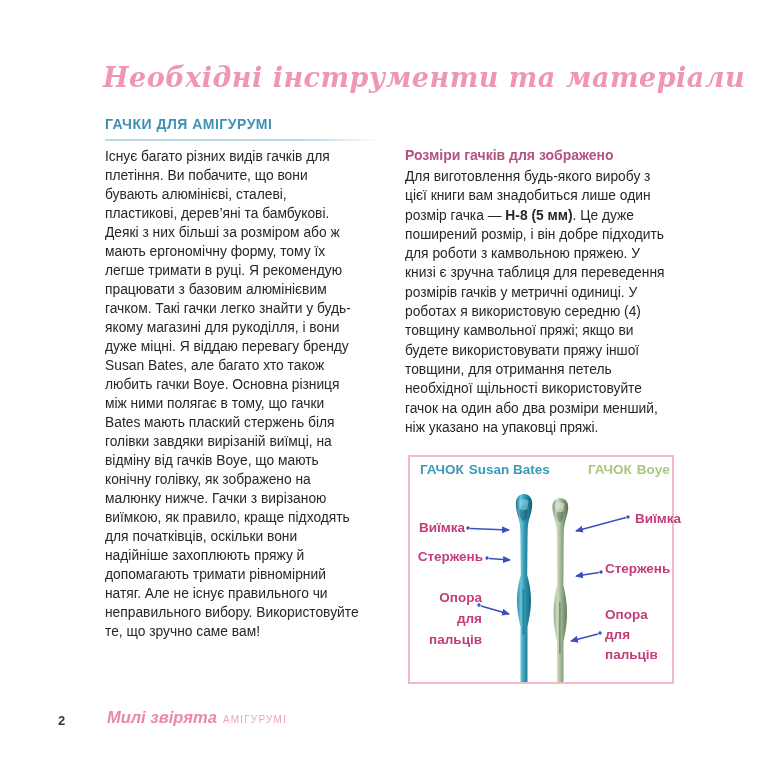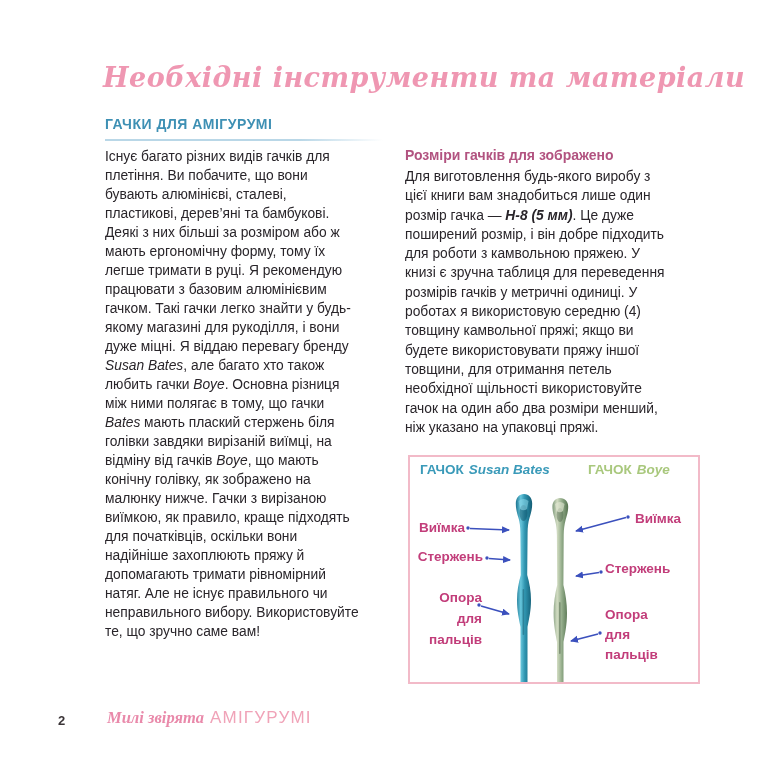--- a/index.html
+++ b/index.html
@@ -27,26 +27,26 @@
     font-size:13.8px; line-height:19px; text-align:left;
   }
   .col-right-heading {
     position:absolute; left:405px; top:147px;
     font-size:14px; font-weight:bold; color:var(--subheading-mauve);
   }
   .col-right {
     position:absolute; left:405px; top:167px; width:268px;
     font-size:13.8px; line-height:19.3px;
   }
-  .i  { font-style:italic; }
-  .bi { font-style:italic; font-weight:bold;text-align:right; }
+  .i  { }
+  .bi { font-weight:bold;text-align:right; }
 
   
   .diagram {
-    position:absolute; left:408px; top:455px; width:292px; height:229px;
+    position:absolute; left:408px; top:455px; width:266px; height:229px;
     border:2px solid var(--border-pink); box-sizing:border-box; background:#fff;
   }
   .diagram svg.art { position:absolute; left:0; top:0; }
   .dheader { position:absolute; top:5px; font-size:13.5px; font-weight:bold; white-space:nowrap; }
   .dheader .prefix { margin-right:5px; }
   .dheader-left  { left:10px;  color:var(--bates-teal); }
   .dheader-right { left:178px; color:var(--boye-green); }
   .dlabel {
     position:absolute; font-size:13.5px; font-weight:bold;
     color:var(--label-magenta); white-space:pre-line;
@@ -58,25 +58,25 @@
   .dr-shaft  { left:195px; top:104px; }
   .dr-thumb  { left:195px; top:148px; line-height:20px; }
 
   
   .footer-page-num {
     position:absolute; left:58px; top:713px;
     font-size:13px; font-weight:bold; color:#3a3437;
   }
   .footer-title { position:absolute; left:107px; top:708px; white-space:nowrap; }
   .footer-script {
-    font-family:Liberation Serif, serif; font-style:italic; font-weight:bold;
+    font-family:Liberation Sans, sans-serif; font-style:italic; font-weight:bold;
     font-size:16.5px; color:var(--footer-pink);
   }
   .footer-caps {
-    font-size:17px; letter-spacing:1.2px; color:var(--footer-pink-light);
+    font-size:10px; letter-spacing:1.2px; color:var(--footer-pink-light);
     margin-left:6px;
     margin-top:16px;
   }
 </style>
 </head>
 <body>
 
 <div class="page">
 
   <div class="script-title">Необхідні інструменти та матеріали</div>

